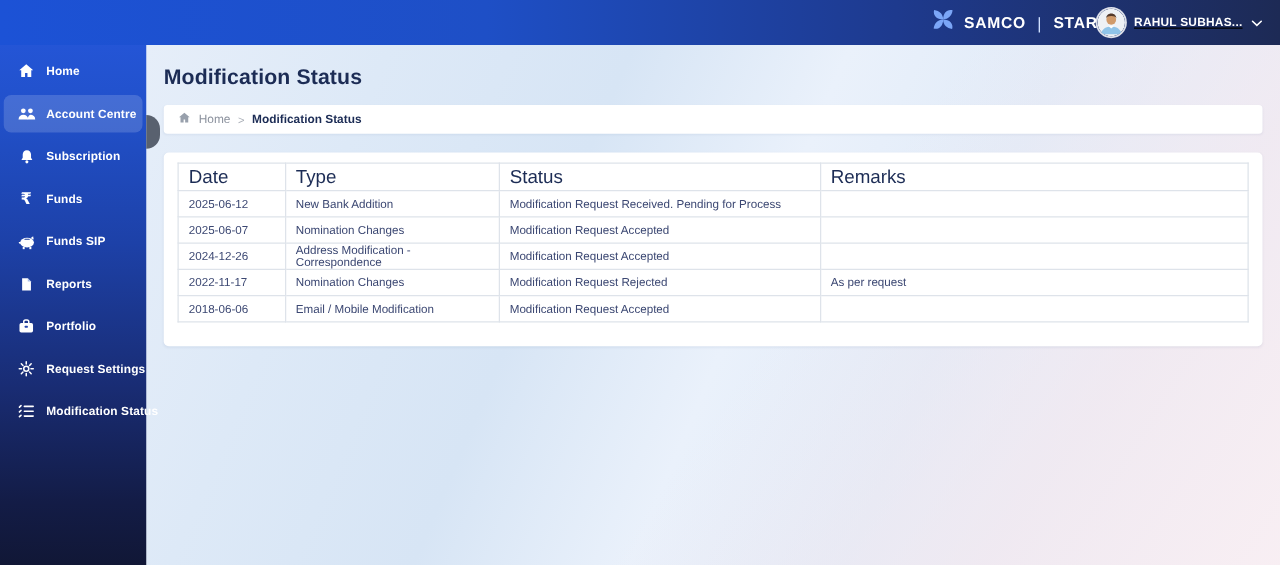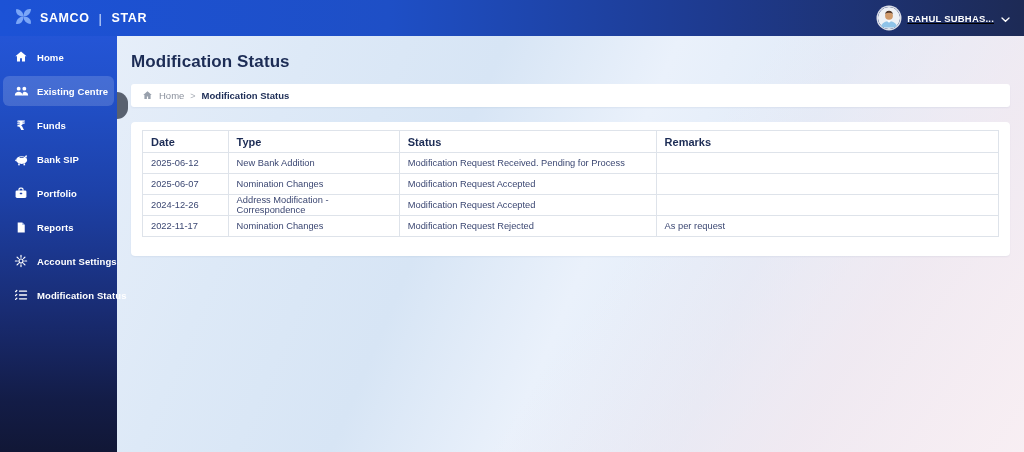--- a/index.html
+++ b/index.html
@@ -2,21 +2,21 @@
 <html><head>
 <meta charset="utf-8">
 <style>
   * { box-sizing: border-box; margin: 0; padding: 0; }
   html,body { width:1024px; height:452px; overflow:hidden;
     font-family:"Liberation Sans", sans-serif; background:#e9eff9; }
 
   
   .topbar { position:absolute; top:0; left:0; width:1024px; height:36px; z-index:5;
     background:linear-gradient(90deg,#1c52d6 0%,#1e4fc6 38%,#1e3a8e 70%,#1d2a55 100%);
-    display:flex; align-items:center; justify-content:space-between; padding:0 14px; }
+    display:flex; align-items:center; justify-content:flex-end; padding:0 14px; }
   .brand { display:flex; align-items:center; gap:7px; cursor:pointer; }
   .brand-text { color:#fff; font-weight:bold; font-size:12.5px; letter-spacing:.6px; }
   .brand-divider { color:#cfe0ff; font-weight:400; font-size:13px; margin:0 2px; }
   .user-menu { display:flex; align-items:center; gap:7px; cursor:pointer;text-decoration:underline; }
   .avatar { width:22px; height:22px; border-radius:50%; overflow:hidden; display:block;
     box-shadow:0 0 0 1.5px rgba(255,255,255,.85); }
   .user-name { color:#fff; font-size:9.5px; font-weight:bold; letter-spacing:.2px; }
 
   
   .sidebar { position:absolute; top:36px; left:0; width:117px; height:416px; z-index:4;
@@ -43,21 +43,21 @@
   .breadcrumb { background:#fff; border-radius:3px; height:23px; display:flex; align-items:center;
     gap:6px; padding:0 11px; box-shadow:0 1px 2px rgba(25,45,95,.06); }
   .crumb-home { font-size:9.5px; color:#8b919d; cursor:pointer; }
   .crumb-sep { font-size:9px; color:#a8adb6; }
   .crumb-current { font-size:9.5px; color:#1c2c55; font-weight:bold; }
 
   .card { background:#fff; border-radius:4px; margin-top:15px; padding:8px 11px 19px 11px;
     box-shadow:0 1px 2px rgba(25,45,95,.06); }
   table { width:100%; border-collapse:collapse; table-layout:fixed; }
   th, td { border:1px solid #dee3ea; padding:0 8px; }
-  th { height:22px; text-align:left; font-size:11px; font-weight:bold; color:#1c2c55; }
+  th { height:22px; text-align:left; font-size:15px; font-weight:normal; color:#1c2c55; }
   td { height:21px; text-align:left; font-size:9.3px; color:#3b4772; }
 </style>
 </head>
 <body>
 
 <header class="topbar">
   <div class="brand">
     <span>
       <svg viewBox="0 0 20 20" width="19" height="19">
           <g fill="#7ba6f7">
@@ -106,23 +106,32 @@
     <span class="nav-icon">
       <svg viewBox="0 0 18 14" width="15" height="12">
           <g fill="#fff">
         <circle cx="5.6" cy="4.2" r="2.3"></circle>
             <circle cx="12.4" cy="4.2" r="2.3"></circle>
         <path d="M1 12.4c0-2.9 2.1-4.4 4.6-4.4s4.6 1.5 4.6 4.4z"></path>
         <path d="M9.7 12.4c.2-2 1.2-4.4 2.7-4.4 2.5 0 4.6 1.5 4.6 4.4z"></path>
           </g>
         </svg>
     </span>
-    <span class="nav-label">Existing Centre</span>
-  </div>
-
+    <span class="nav-label">Account Centre</span>
+  </div>
+
+  <div class="nav-item">
+    <span class="nav-icon">
+      <svg viewBox="0 0 16 16" width="13" height="13">
+          <path fill="#fff" d="M8 1.4c-2.6 0-4.1 1.9-4.1 4.3v3.1L2.6 11h10.8l-1.3-2.2V5.7C12.1 3.3 10.6 1.4 8 1.4z"></path>
+          <circle cx="8" cy="12.9" r="1.5" fill="#fff"></circle>
+        </svg>
+    </span>
+    <span class="nav-label">Subscription</span>
+  </div>
 
   <div class="nav-item">
     <span class="nav-icon">
         <span class="rupee">₹</span>
       </span>
     <span class="nav-label">Funds</span>
   </div>
 
   <div class="nav-item">
     <span class="nav-icon">
@@ -130,57 +139,57 @@
           <g fill="#fff">
         <ellipse cx="9.2" cy="8.2" rx="6.6" ry="4.7"></ellipse>
         <path d="M3.2 9.6c-1.4 0-2-.9-2-1.9h2z"></path>
         <path d="M12.5 3.9 15 2.2l.6 2.9z"></path>
         <rect x="5" y="12.2" width="1.9" height="2.3"></rect>
             <rect x="11.4" y="12.2" width="1.9" height="2.3"></rect>
           </g>
         <rect x="6.6" y="4.4" width="5.2" height="1.1" rx=".55" fill="#1d3fa0"></rect>
         </svg>
     </span>
-    <span class="nav-label">Bank SIP</span>
-  </div>
-
-
+    <span class="nav-label">Funds SIP</span>
+  </div>
+
+
+
+  <div class="nav-item">
+    <span class="nav-icon">
+      <svg viewBox="0 0 16 16" width="12" height="13">
+          <path fill="#fff" d="M3.6 1.4h6L13 4.8v9.8H3.6z"></path>
+          <path fill="#a9bfe9" d="M9.6 1.4 13 4.8H9.6z"></path>
+        </svg>
+    </span>
+    <span class="nav-label">Reports</span>
+  </div>
 
   <div class="nav-item">
     <span class="nav-icon">
       <svg viewBox="0 0 16 16" width="14" height="14">
           <path d="M5.7 5.4V3.9c0-.9.7-1.6 1.6-1.6h1.4c.9 0 1.6.7 1.6 1.6v1.5" fill="none" stroke="#fff" stroke-width="1.4"></path>
           <rect x="1.8" y="5" width="12.4" height="8.6" rx="1.6" fill="#fff"></rect>
           <rect x="6.6" y="7.6" width="2.8" height="1.8" rx=".5" fill="#2446ad"></rect>
         </svg>
     </span>
     <span class="nav-label">Portfolio</span>
   </div>
 
-  <div class="nav-item">
-    <span class="nav-icon">
-      <svg viewBox="0 0 16 16" width="12" height="13">
-          <path fill="#fff" d="M3.6 1.4h6L13 4.8v9.8H3.6z"></path>
-          <path fill="#a9bfe9" d="M9.6 1.4 13 4.8H9.6z"></path>
-        </svg>
-    </span>
-    <span class="nav-label">Reports</span>
-  </div>
-
 
   <div class="nav-item">
     <span class="nav-icon">
       <svg viewBox="0 0 16 16" width="14" height="14">
           <g fill="none" stroke="#fff" stroke-width="1.4" stroke-linecap="round">
             <circle cx="8" cy="8" r="2.3"></circle>
             <path d="M8 1.6v2.1M8 12.3v2.1M1.6 8h2.1M12.3 8h2.1M3.5 3.5 5 5M11 11l1.5 1.5M12.5 3.5 11 5M5 11l-1.5 1.5"></path>
           </g>
         </svg>
     </span>
-    <span class="nav-label">Account Settings</span>
+    <span class="nav-label">Request Settings</span>
   </div>
 
   <div class="nav-item">
     <span class="nav-icon">
       <svg viewBox="0 0 16 16" width="14" height="14">
           <g stroke="#fff" stroke-width="1.5" stroke-linecap="round">
             <path d="M6.3 3.6h8M6.3 8h8M6.3 12.4h8"></path>
             <path d="M1.8 4.2l1.4-1.3M1.8 8.6l1.4-1.3M1.8 13l1.4-1.3"></path>
           </g>
         </svg>
@@ -241,17 +250,23 @@
           <td>Address Modification - Correspondence</td>
           <td>Modification Request Accepted</td>
           <td></td>
         </tr>
         <tr>
           <td>2022-11-17</td>
           <td>Nomination Changes</td>
           <td>Modification Request Rejected</td>
           <td>As per request</td>
         </tr>
+        <tr>
+          <td>2018-06-06</td>
+          <td>Email / Mobile Modification</td>
+          <td>Modification Request Accepted</td>
+          <td></td>
+        </tr>
       </tbody>
     </table>
   </section>
 
 </main>
 
 </body></html>

